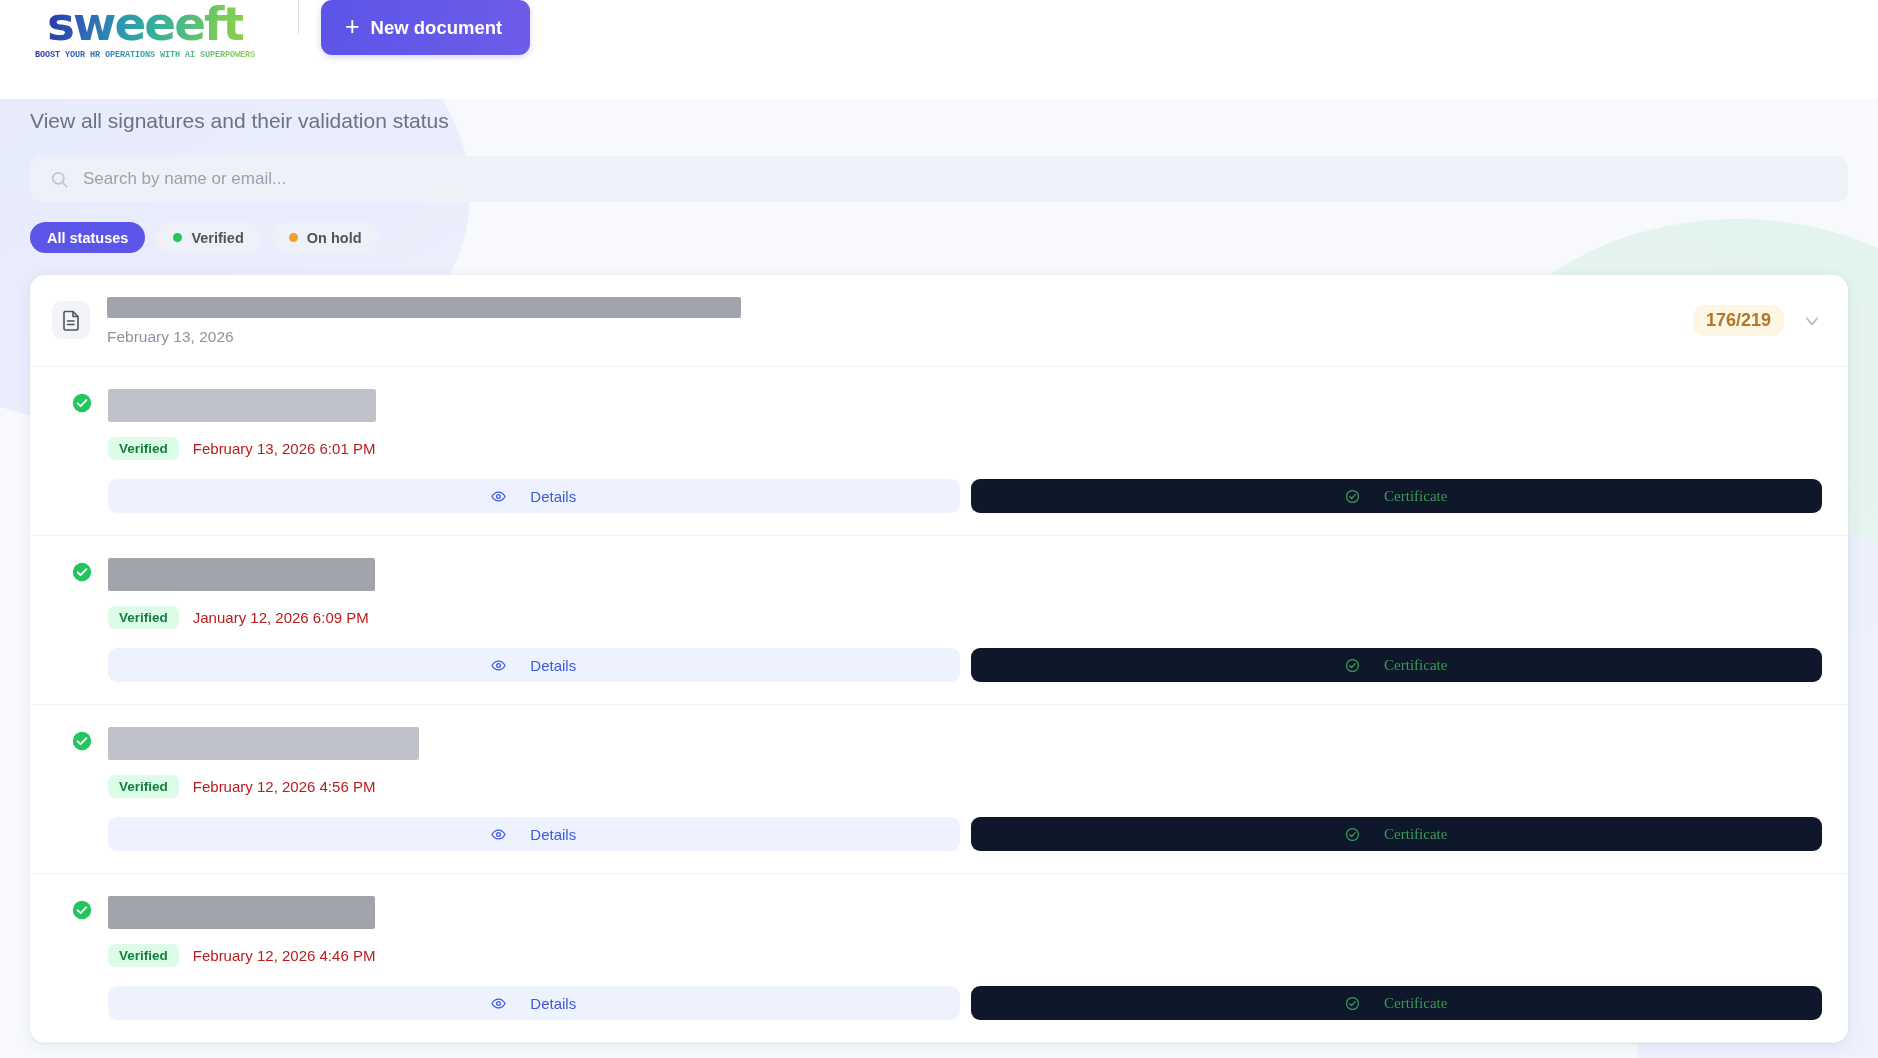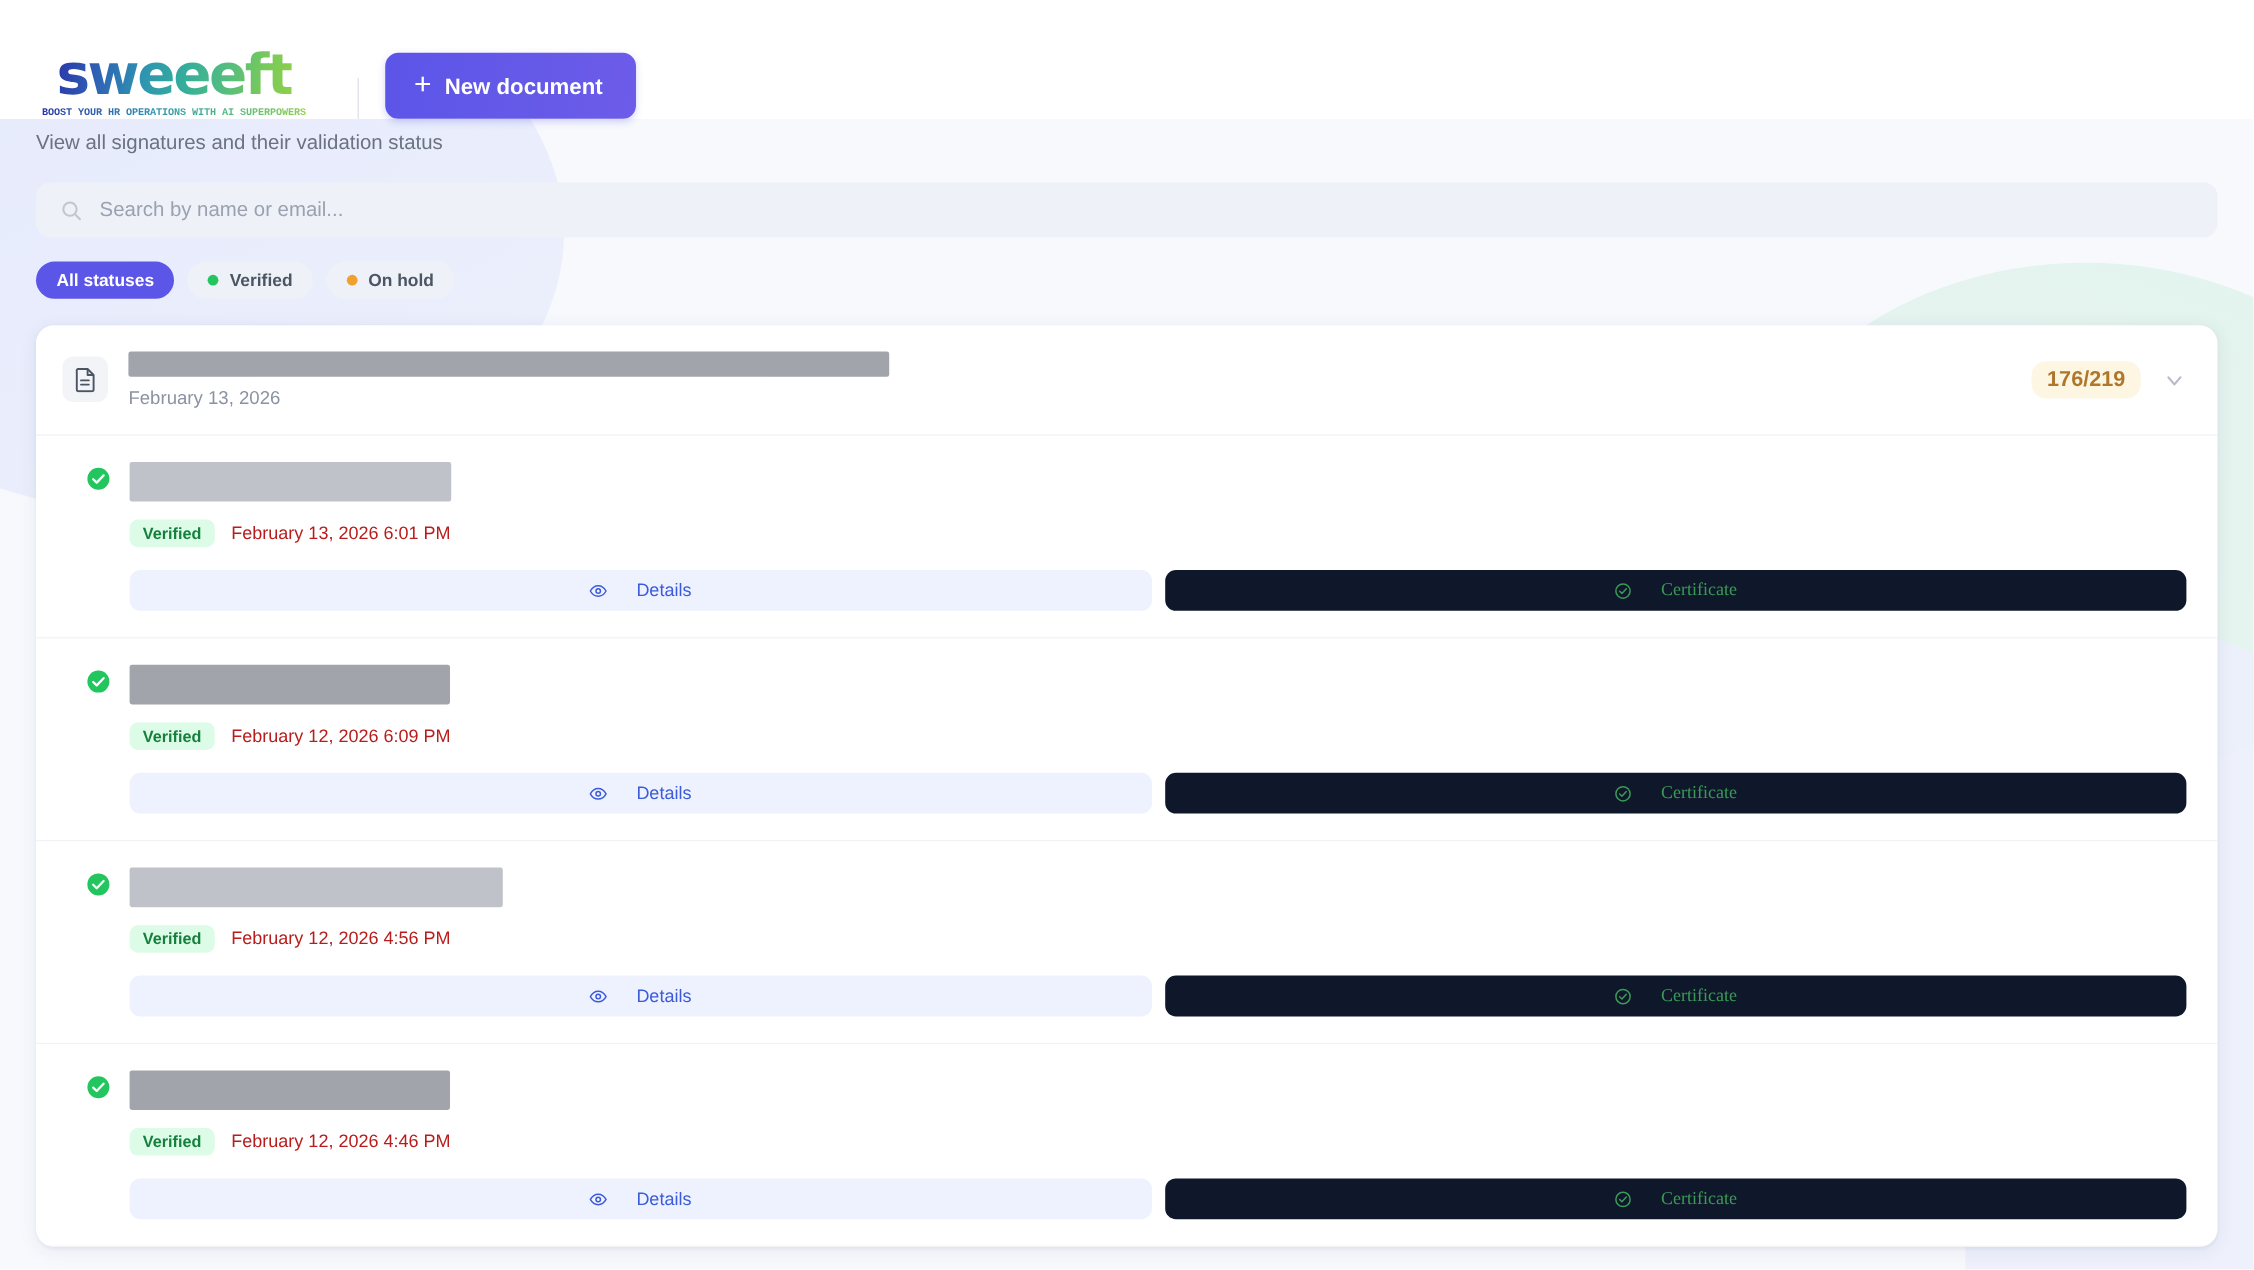--- a/index.html
+++ b/index.html
@@ -9,21 +9,21 @@
     background: #ffffff;
     overflow: hidden;
   }
 
   
   .topnav {
     position: relative;
     height: 99px;
     background: #ffffff;
     display: flex;
-    align-items: flex-end;
+    align-items: flex-start;
     padding-left: 40px;
     z-index: 30;
   }
   .logo-wrap {
     display: flex;
     flex-direction: column;
     align-items: center;
     width: 210px;
     margin-right: 26px;
   }
@@ -119,21 +119,21 @@
   .page-inner { position: relative; z-index: 5; padding: 0 30px; }
 
   .page-title {
     font-size: 29px;
     font-weight: bold;
     color: #111827;
     letter-spacing: -.3px;
     padding-top: 29px;
   }
   .page-sub {
-    font-size: 17px;
+    font-size: 21px;
     color: #6b7280;
     margin-top: 10px;
   }
 
   
   .search-box {
     margin-top: 23px;
     height: 46px;
     background: #eef1f7;
     border-radius: 12px;
@@ -366,21 +366,21 @@
       <div class="sig-row">
         <div class="sig-top">
           <svg class="check-ico" viewBox="0 0 24 24">
             <circle cx="12" cy="12" r="11" fill="#22c55e"></circle>
             <polyline points="6.8,12.4 10.3,15.8 17.2,8.6" fill="none" stroke="#ffffff" stroke-width="2.3" stroke-linecap="round" stroke-linejoin="round"></polyline>
           </svg>
           <div style="flex:1">
             <div class="sig-name-redact dark" style="width:267px;"></div>
             <div class="sig-status-line">
               <span class="verified-badge">Verified</span>
-              <span class="sig-time">February 12, 2026 6:09 PM</span>
+              <span class="sig-time">January 12, 2026 6:09 PM</span>
             </div>
           </div>
         </div>
         <div class="sig-actions">
           <button class="act-btn act-details">
             <svg class="act-ico" viewBox="0 0 24 24" fill="none" stroke="#3b5bdb" stroke-width="2">
               <path d="M1.5 12S5.5 5 12 5s10.5 7 10.5 7-4 7-10.5 7S1.5 12 1.5 12z" stroke-linejoin="round"></path>
               <circle cx="12" cy="12" r="3"></circle>
             </svg>
             <span>Details</span>

